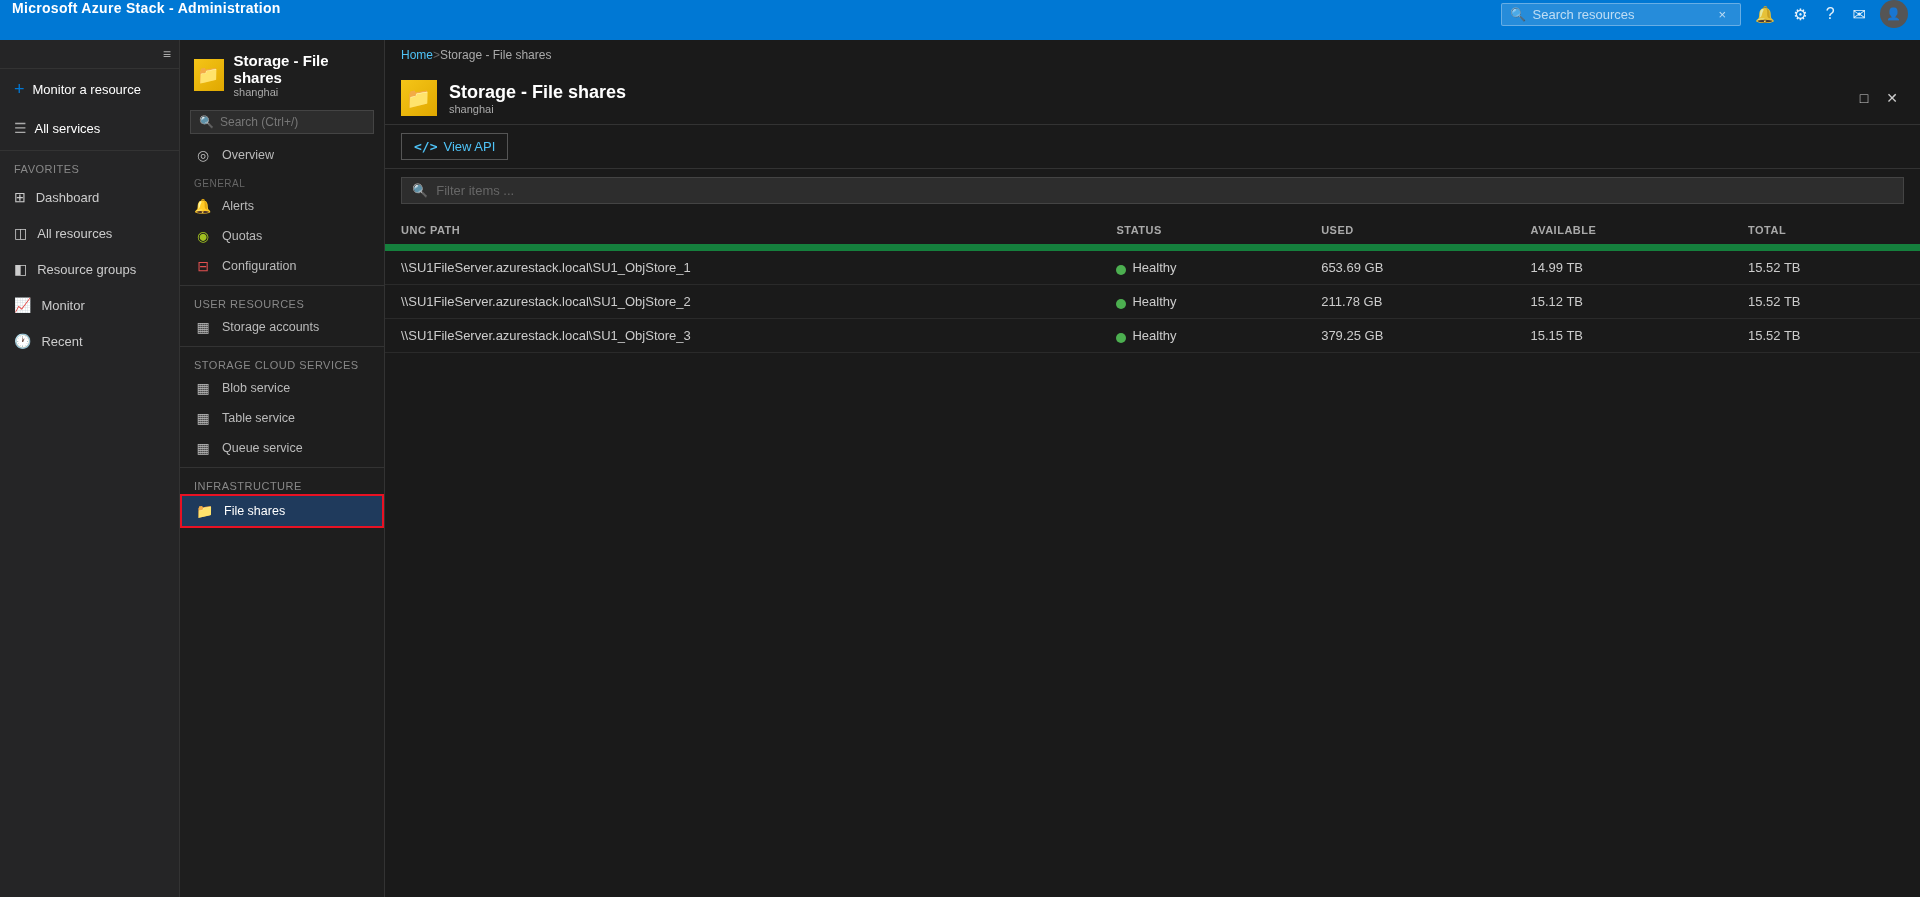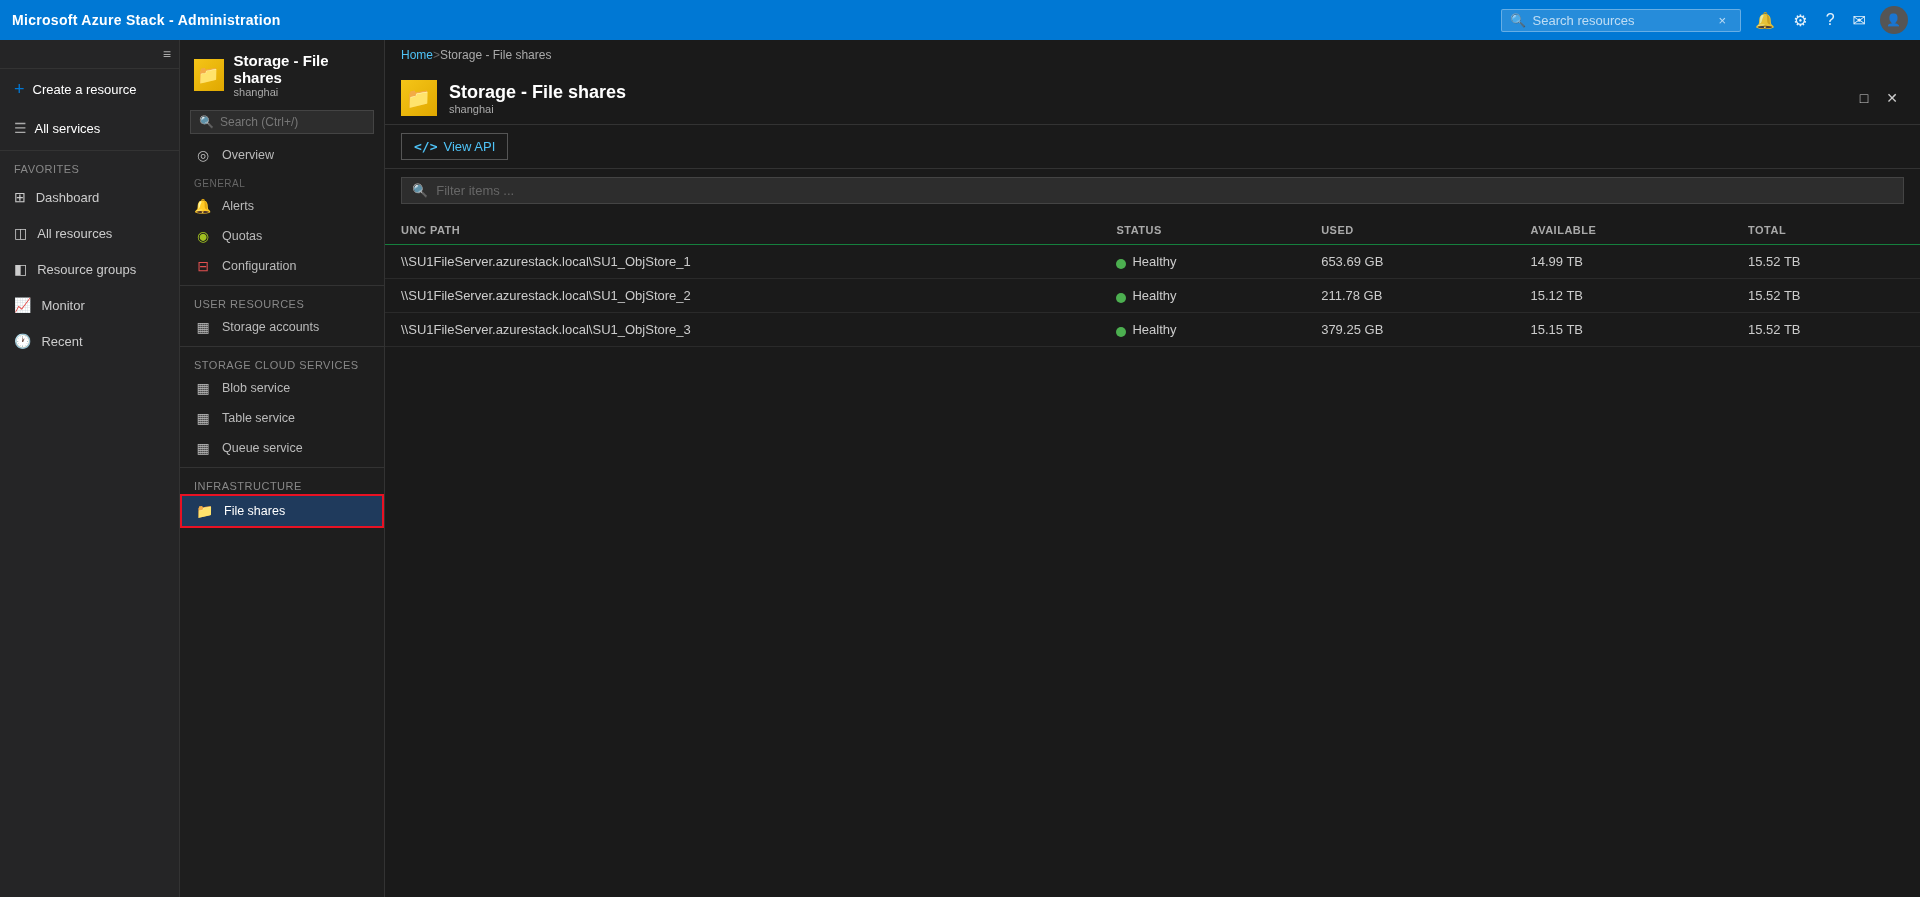--- a/index.html
+++ b/index.html
@@ -3,21 +3,21 @@
   <meta charset="utf-8">
   <style>
     * { margin: 0; padding: 0; box-sizing: border-box; }
     body { font-family: 'Segoe UI', Arial, sans-serif; background: #1a1a1a; color: #fff; font-size: 13px; overflow: hidden; width: 1920px; height: 897px; }
 
     
     .topbar {
       height: 40px;
       background: #0078d4;
       display: flex;
-      align-items: center;
+      align-items: flex-start;
       padding: 0 12px;
       justify-content: space-between;
     }
     .topbar-title {
       color: #fff;
       font-size: 14px;
       font-weight: 600;
       letter-spacing: 0.3px;
     }
     .search-box {
@@ -266,21 +266,21 @@
       border-collapse: collapse;
       margin-top: 4px;
     }
     .data-table th {
       text-align: left;
       padding: 8px 16px;
       font-size: 11px;
       color: #aaa;
       text-transform: uppercase;
       letter-spacing: 0.5px;
-      border-bottom: 1px solid #15803d;
+      border-bottom: 7px solid #15803d;
       background: #1a1a1a;
       font-weight: 600;
     }
     .data-table td {
       padding: 9px 16px;
       border-bottom: 1px solid #2a2a2a;
       color: #ccc;
       font-size: 13px;
     }
     .status-healthy {
@@ -334,21 +334,21 @@
 
 <div class="layout">
 
   <div class="sidebar">
     <div class="sidebar-collapse">
       <span style="color:#aaa;cursor:pointer;font-size:14px;">≡</span>
     </div>
 
     <div class="create-resource">
       <span class="plus">+</span>
-      <span>Create a resource</span>
+      <span>Monitor a resource</span>
     </div>
     <div class="all-services">
       <span style="font-size:14px;color:#aaa;">☰</span>
       <span>All services</span>
     </div>
 
     <div class="sidebar-divider"></div>
     <div class="sidebar-section-label">FAVORITES</div>
 
     <div class="sidebar-item">

